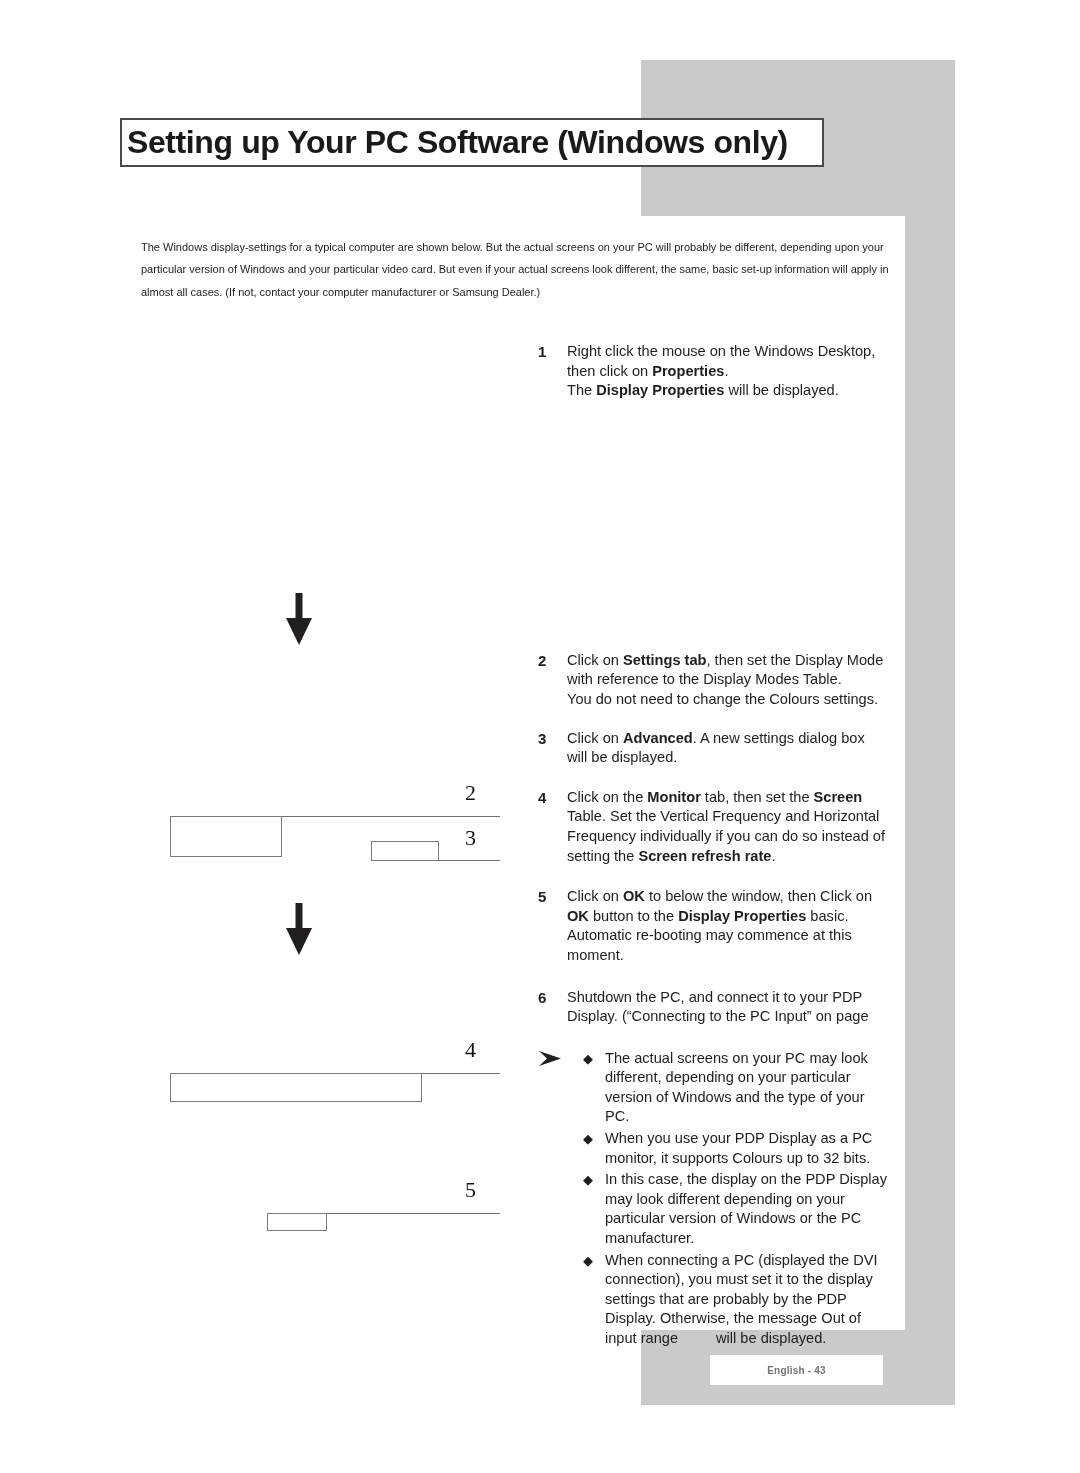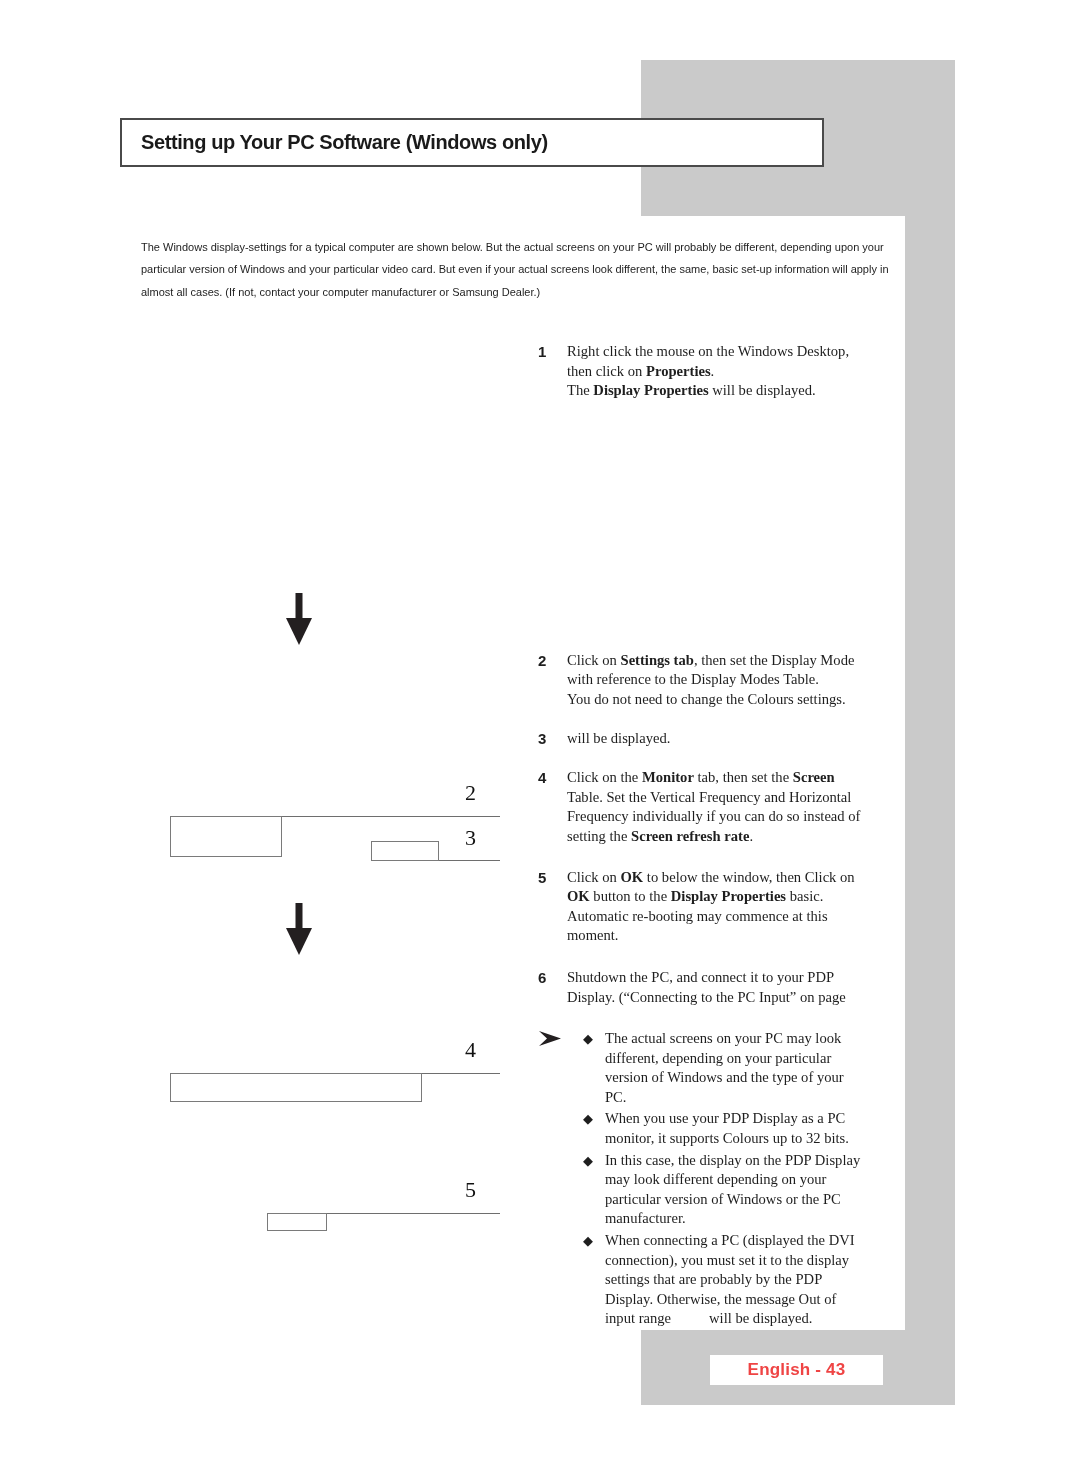--- a/index.html
+++ b/index.html
@@ -37,24 +37,24 @@
     top: 118px;
     width: 704px;
     height: 49px;
     background: #ffffff;
     border: 2px solid #4a4a4a;
     box-sizing: border-box;
     display: flex;
     align-items: center;
   }
   #title-text {
-    font-size: 20px;
+    font-size: 32px;
     font-weight: bold;
     letter-spacing: -0.4px;
-    padding-left: 19px;
+    padding-left: 5px;
     color: #1a1a1a;
     white-space: nowrap;
   }
 
   
   #intro {
     position: absolute;
     left: 141px;
     top: 236px;
     width: 763px;
@@ -76,21 +76,21 @@
     line-height: 19.6px;
     color: #1e1e1e;
   }
   .step-num {
     width: 29px;
     flex: 0 0 29px;
     font-weight: bold;
     font-size: 15px;
   }
   .step-body { flex: 1 1 auto; }
-  .step-line { display: block; font-family: Liberation Serif, serif; }
+  .step-line { display: block; }
   .sp-1 { margin-bottom: 0; }
 
   
   #step-2 { margin-top: 250px; }
   #step-3 { margin-top: 19px; }
   #step-4 { margin-top: 20px; }
   #step-5 { margin-top: 21px; }
   #step-6 { margin-top: 22px; }
 
   
@@ -161,23 +161,23 @@
     left: 710px;
     top: 1355px;
     width: 173px;
     height: 30px;
     background: #ffffff;
     display: flex;
     align-items: center;
     justify-content: center;
   }
   #footer-text {
-    font-size: 17px;
+    font-size: 10px;
     font-weight: bold;
-    color: #ef4444;
+    color: #737373;
     letter-spacing: 0.2px;
   }
 </style>
 </head>
 <body>
 
 <div class="gray-panel" id="gray-top"></div>
 <div class="white-knockout" id="white-col"></div>
 
 <div id="title-bar">
@@ -230,20 +230,21 @@
     <div class="step-body">
         <span class="step-line"><span>Click on </span><b>Settings tab</b><span>, then set the Display Mode</span></span>
         <span class="step-line"><span>with reference to the Display Modes Table.</span></span>
         <span class="step-line"><span>You do not need to change the Colours settings.</span></span>
       </div>
   </div>
 
   <div class="step" id="step-3">
     <div class="step-num">3</div>
     <div class="step-body">
+        <span class="step-line"><span>Click on </span><b>Advanced</b><span>. A new settings dialog box</span></span>
         <span class="step-line"><span>will be displayed.</span></span>
       </div>
   </div>
 
   <div class="step" id="step-4">
     <div class="step-num">4</div>
     <div class="step-body">
         <span class="step-line"><span>Click on the </span><b>Monitor</b><span> tab, then set the </span><b>Screen</b></span>
         <span class="step-line"><span>Table. Set the Vertical Frequency and Horizontal</span></span>
         <span class="step-line"><span>Frequency individually if you can do so instead of</span></span>

